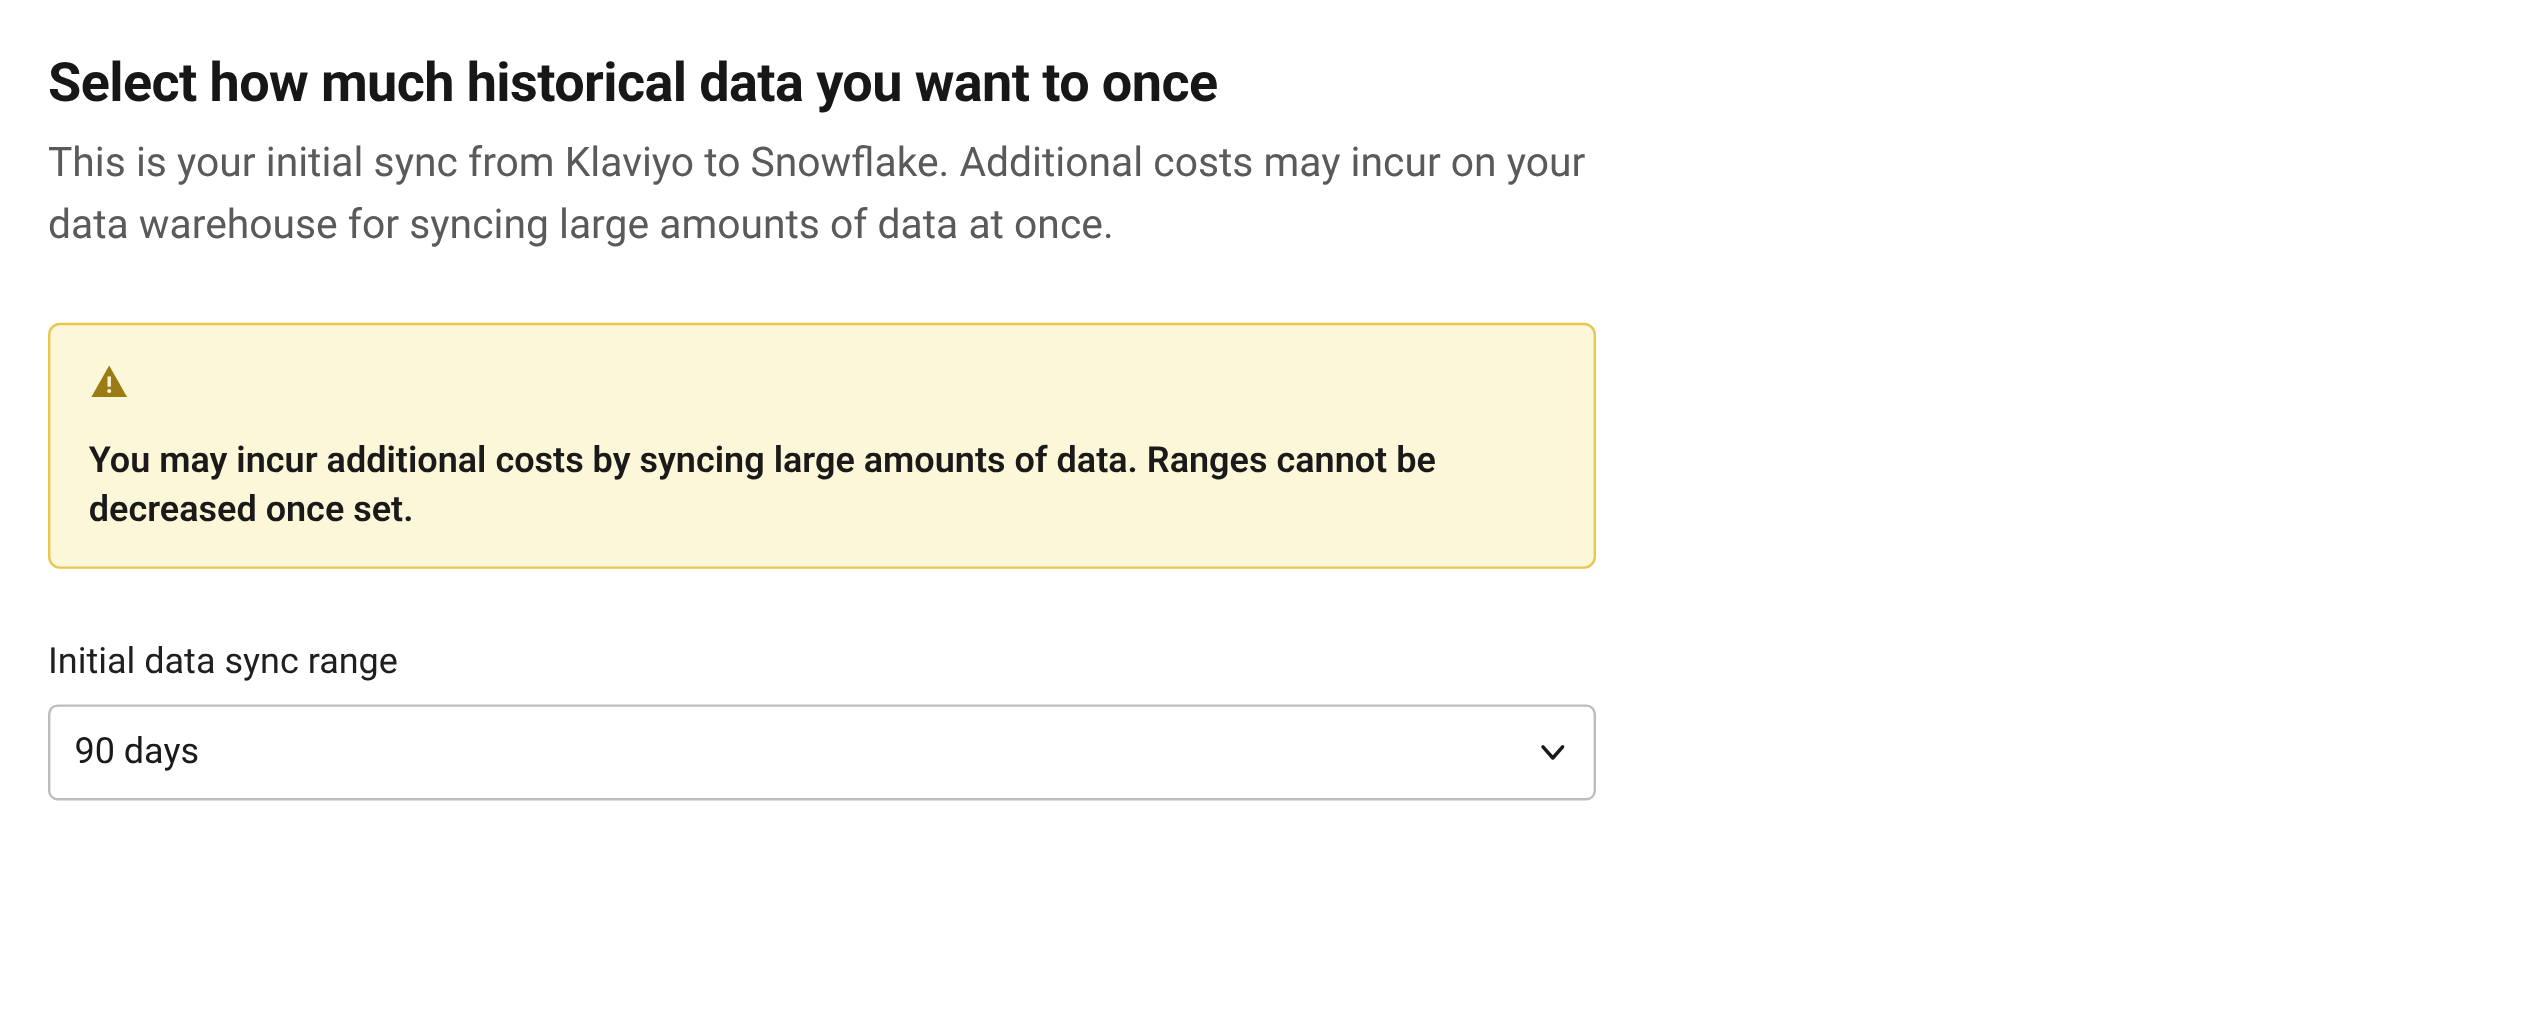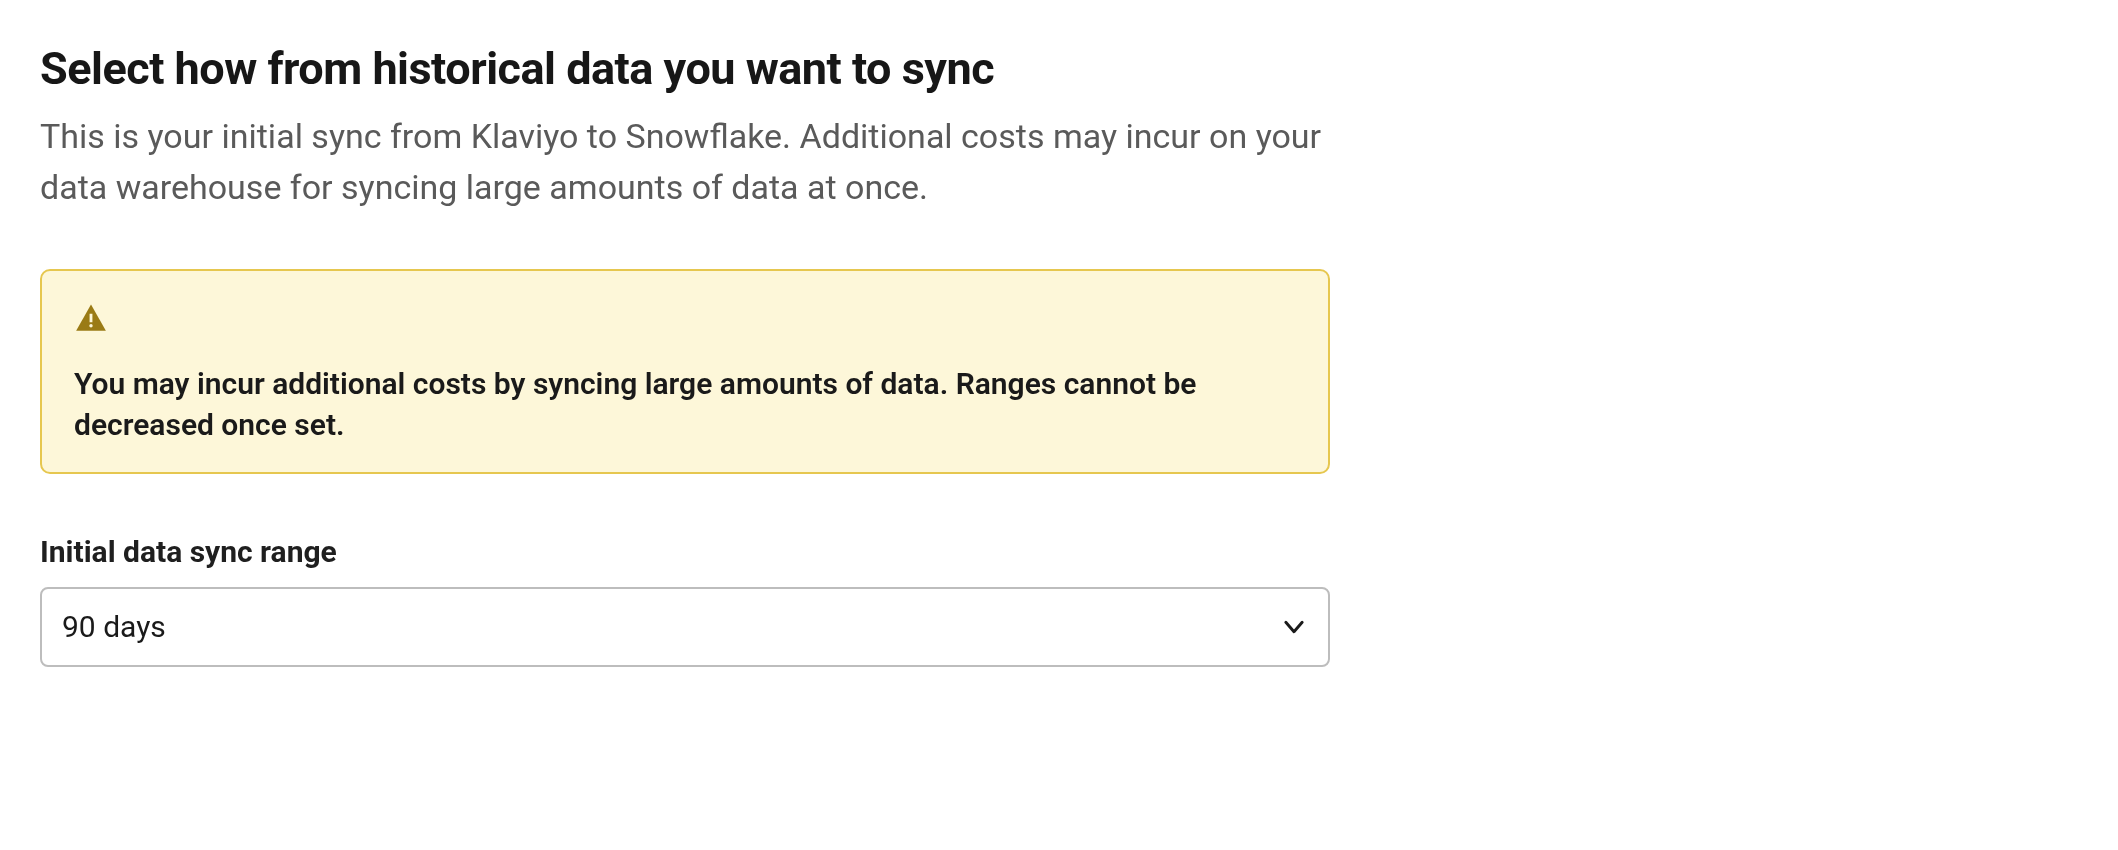--- a/index.html
+++ b/index.html
@@ -52,21 +52,21 @@
       display: block;
     }
     .alert-text {
       font-size: 30px;
       font-weight: 600;
       color: #1a1a1a;
       line-height: 1.38;
     }
     .field-label {
       font-size: 30px;
-      font-weight: 700;
+      font-weight: 400;
       color: #1f1f1f;
       margin-bottom: 18px;
     }
     .select-wrapper {
       position: relative;
       max-width: 1290px;
       text-decoration: underline;
     }
     .select-input {
       width: 100%;
@@ -94,21 +94,21 @@
     }
     .chevron svg {
       width: 100%;
       height: 100%;
       display: block;
     }
   </style>
 </head>
 <body>
 
-<h1 class="heading">Select how from historical data you want to sync</h1>
+<h1 class="heading">Select how much historical data you want to once</h1>
 
 <p class="description">This is your initial sync from Klaviyo to Snowflake. Additional costs may incur on your data warehouse for syncing large amounts of data at once.</p>
 
 <div class="alert-warning">
   <span class="icon">
     <svg viewBox="0 0 24 24" fill="none">
       <path d="M12 2.5 L22.5 21 L1.5 21 Z" fill="#9a7b15"></path>
       <rect x="11" y="9" width="2" height="6" fill="#fdf7d9"></rect>
       <circle cx="12" cy="17.5" r="1.2" fill="#fdf7d9"></circle>
     </svg>

